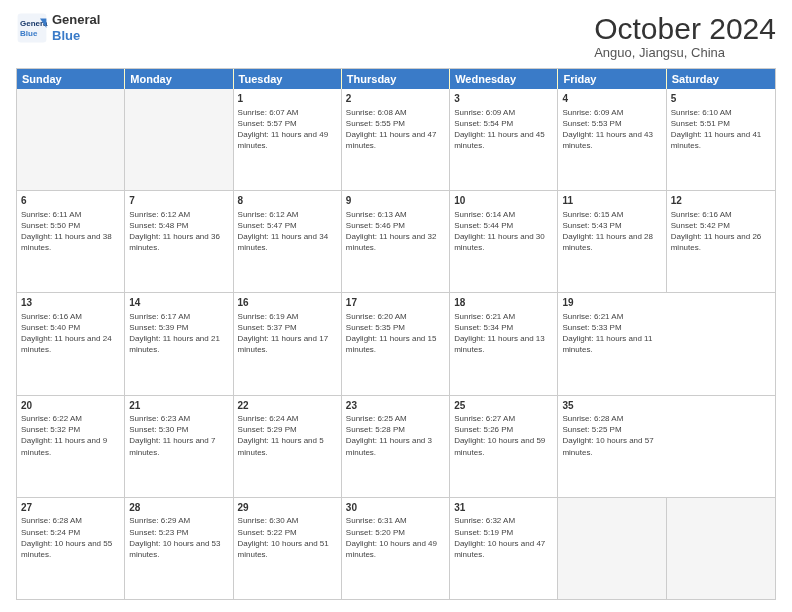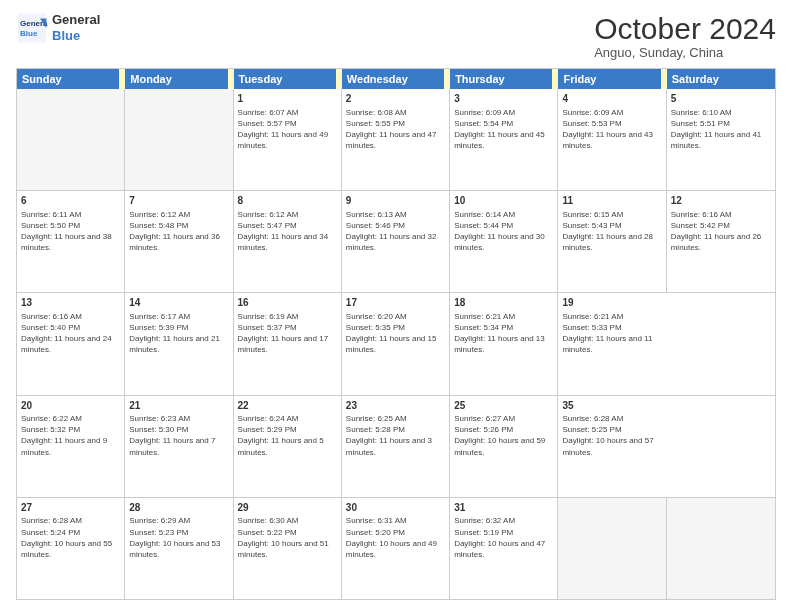--- a/index.html
+++ b/index.html
@@ -61,21 +61,21 @@
       display: grid;
       grid-template-columns: repeat(7, 1fr);
       background: #3a7bc8;
     }
     .cal-header-cell {
       color: #fff;
       font-size: 11px;
       font-weight: bold;
       padding: 4px 5px;
       text-align: left;
-      border-right: 6px solid #fef9c3;
+      border-right: 1px solid #fef9c3;
     }
     .cal-header-cell:last-child {
       border-right: none;
     }
     .cal-body {
       flex: 1;
       display: flex;
       flex-direction: column;
     }
     .cal-row {
@@ -127,31 +127,31 @@
         <text x="5" y="30" font-size="10" font-weight="bold" fill="#3a7bc8" font-family="Arial">Blue</text>
         <polygon points="30,8 38,8 38,20" fill="#3a7bc8"></polygon>
       </svg>
       <div>
         <div class="logo-text">General</div>
         <div class="logo-text" style="color:#3a7bc8;">Blue</div>
       </div>
     </div>
     <div class="title-block">
       <div class="month-title">October 2024</div>
-      <div class="location">Anguo, Sunday, China</div>
+      <div class="location">Anguo, Jiangsu, China</div>
     </div>
   </div>
 
   <div class="calendar">
     <div class="cal-header">
     <div class="cal-header-cell">Sunday</div>
         <div class="cal-header-cell">Monday</div>
         <div class="cal-header-cell">Tuesday</div>
+        <div class="cal-header-cell">Thursday</div>
         <div class="cal-header-cell">Wednesday</div>
-        <div class="cal-header-cell">Thursday</div>
         <div class="cal-header-cell">Friday</div>
         <div class="cal-header-cell">Saturday</div>
       </div>
     <div class="cal-body">
     <div class="cal-row">
           <div class="cal-cell empty"></div>
           <div class="cal-cell empty"></div>
           <div class="cal-cell">
             <span class="day-num">1</span>
             <div class="cell-text">Sunrise: 6:07 AM<br>Sunset: 5:57 PM<br>Daylight: 11 hours and 49 minutes.</div>

